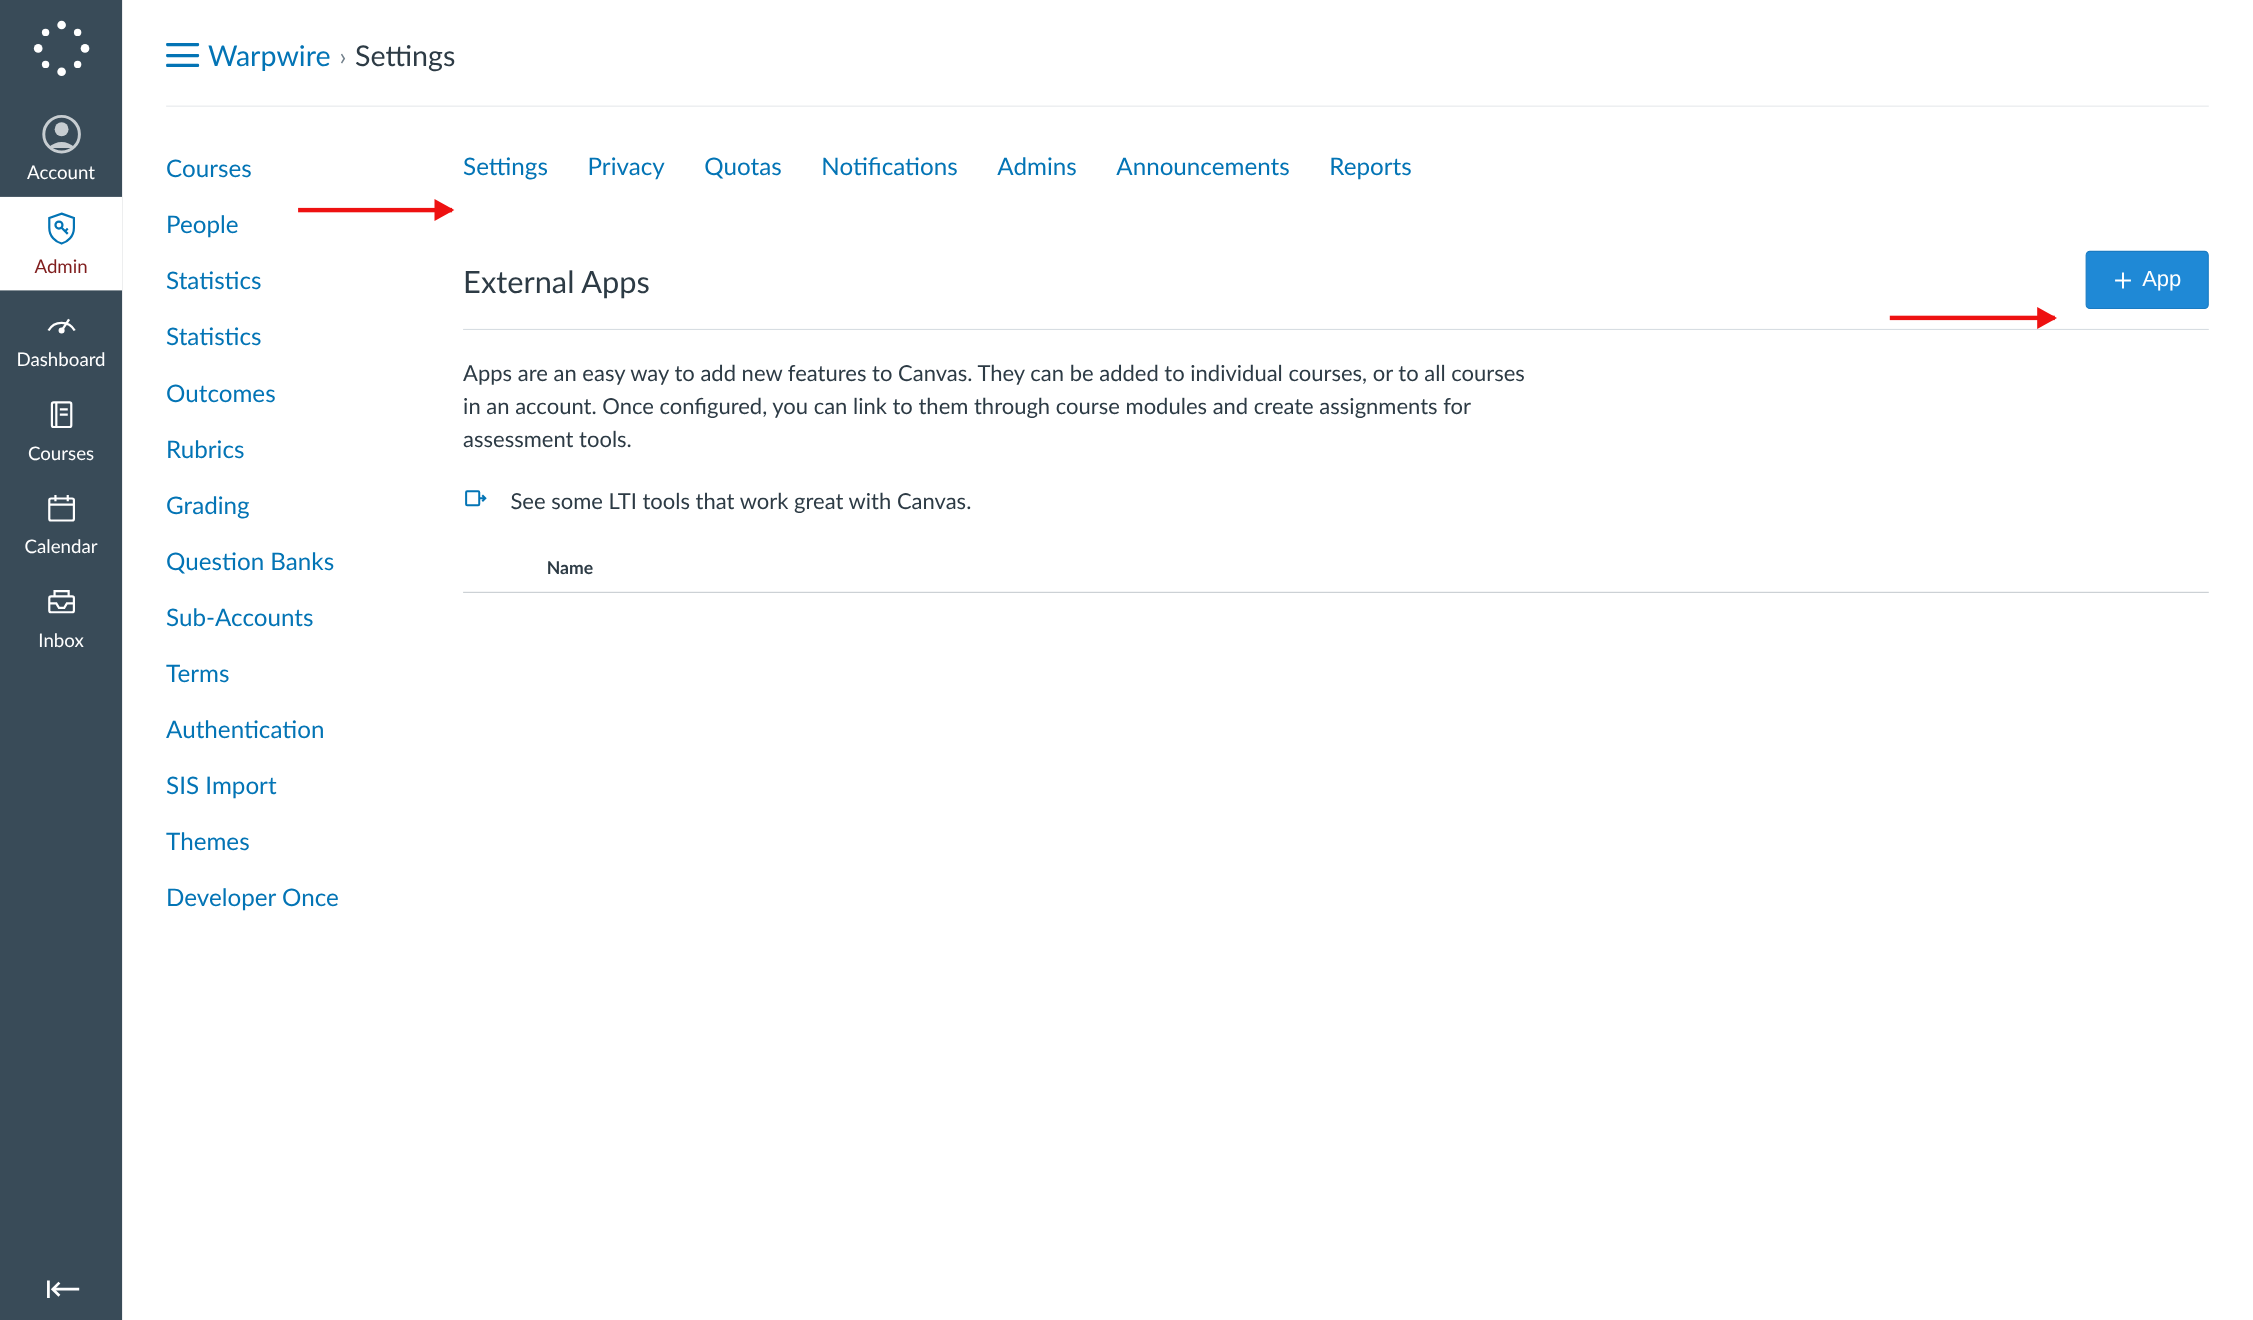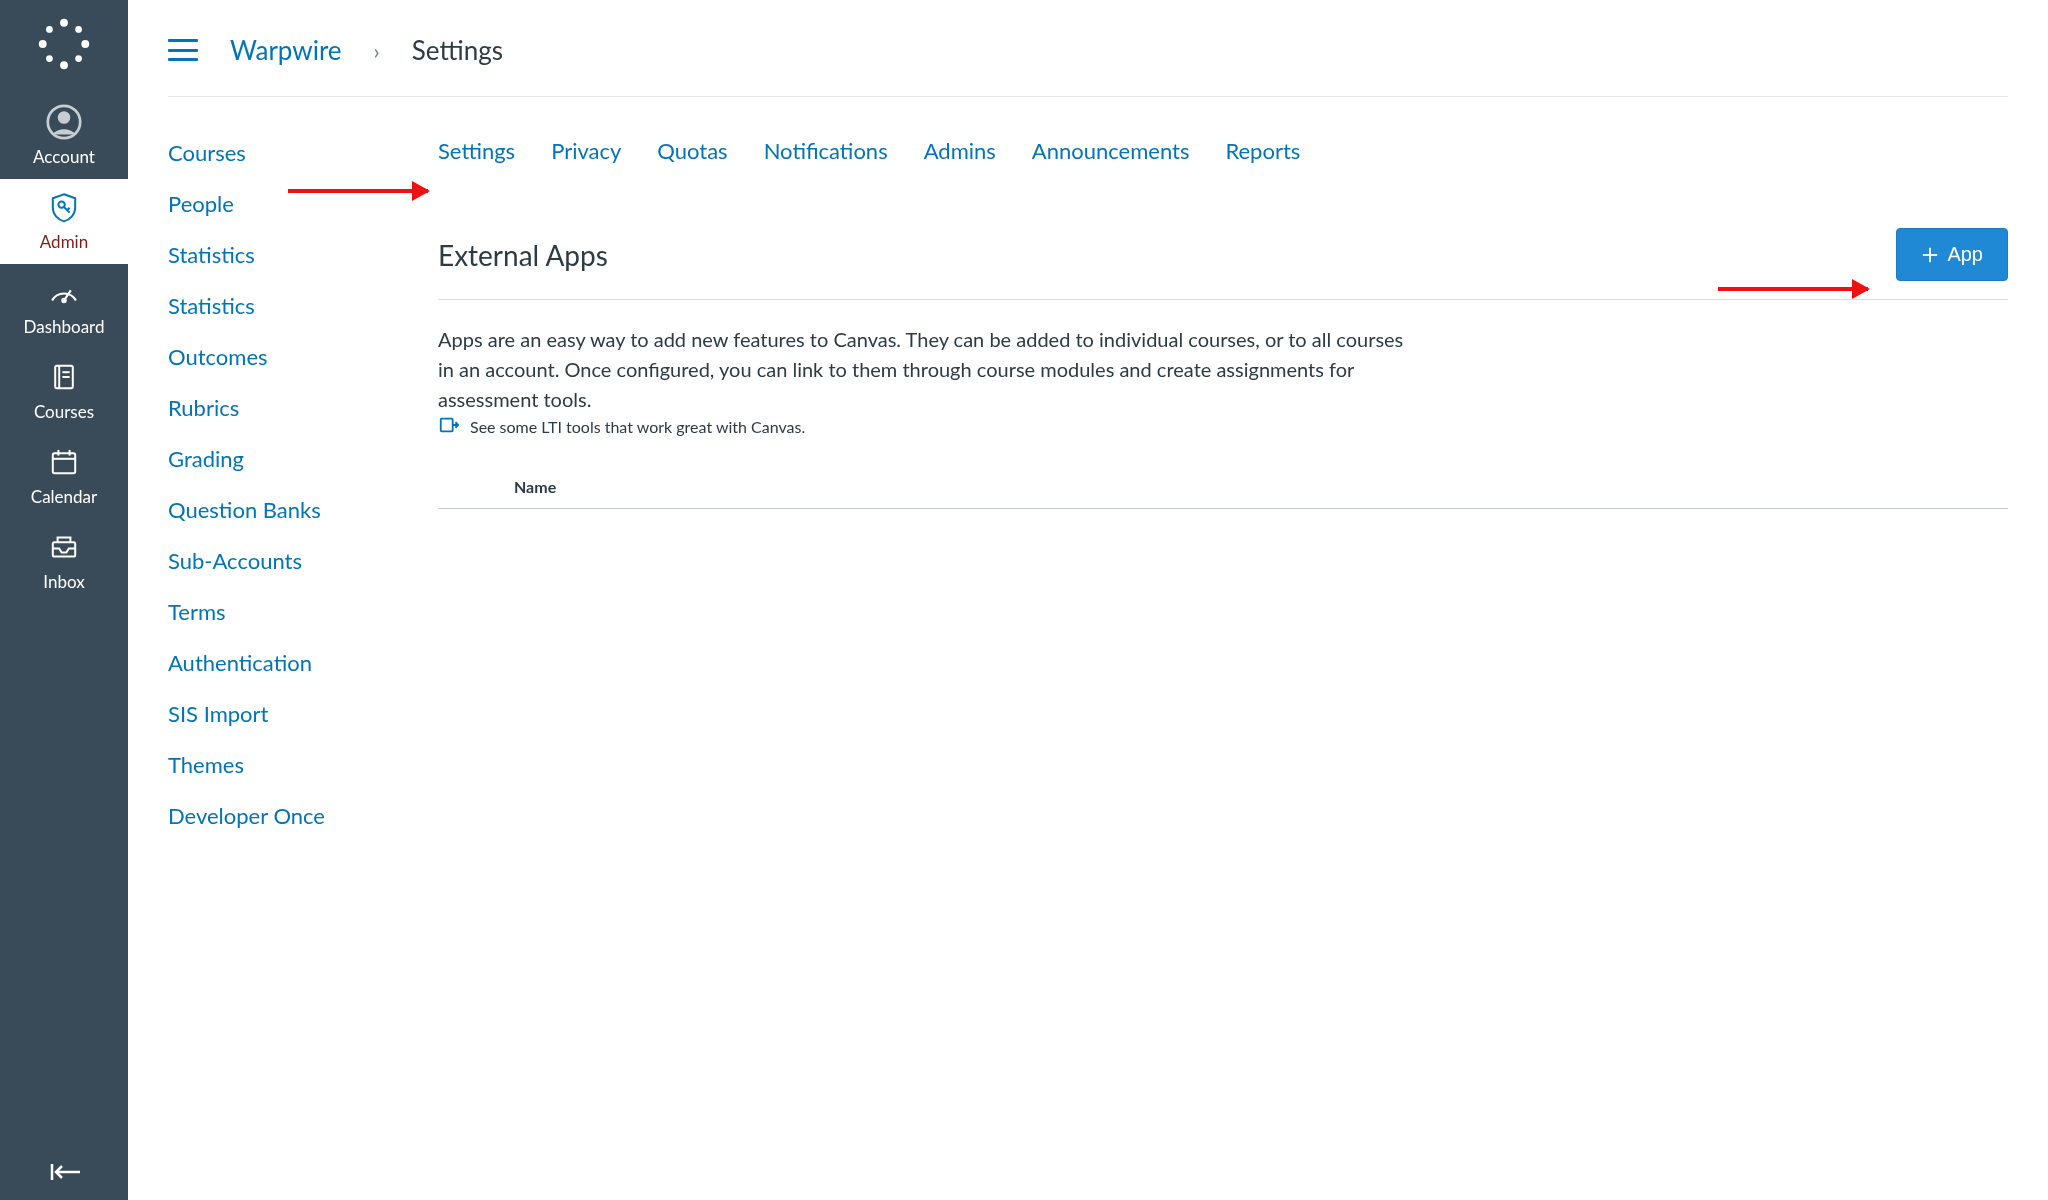--- a/index.html
+++ b/index.html
@@ -1,21 +1,21 @@
 <!DOCTYPE html>
 <html><head>
 <meta charset="utf-8">
 <style>
   * { box-sizing: border-box; margin: 0; padding: 0; }
   html, body { height: 100%; font-family: "Lato", "Helvetica Neue", Arial, sans-serif; font-size: 20px; color: #2d3b45; }
   body { display: flex; }
 
   
   .global-nav {
-    width: 128px;
+    width: 111px;
     background: #394b58;
     display: flex;
     flex-direction: column;
     align-items: center;
     padding-top: 16px;
     position: relative;
     flex-shrink: 0;
   }
   .global-nav .logo {
     width: 56px; height: 56px; margin-bottom: 22px;
@@ -42,21 +42,21 @@
   .global-nav .collapse {
     width: 100%; padding: 18px 0; text-align: center; cursor: pointer;
     display:flex; justify-content:center;
   }
 
   
   .main { flex: 1; display: flex; flex-direction: column; padding: 0; overflow: hidden; }
 
   
   .crumb-row {
-    display: flex; align-items: center; gap: 32px;
+    display: flex; align-items: center; gap: 8px;
     padding: 34px 0 30px 40px;
   }
   .hamburger { width: 30px; height: 22px; display:flex; flex-direction:column; justify-content:space-between; cursor:pointer; }
   .hamburger span { height: 3px; background: #0374b5; border-radius: 1px; }
   .crumb-link { color: #0374b5; font-size: 26px; cursor:pointer; }
   .crumb-sep { color: #73818c; font-size: 22px; }
   .crumb-current { color: #2d3b45; font-size: 26px; }
   .crumb-divider { height:1px; background:#e5e9ec; margin: 0 40px 0 40px; }
 
   
@@ -96,21 +96,21 @@
     margin-top: 50px; padding-bottom: 18px; border-bottom:1px solid #d7dde2;
   }
   .section-title { font-size: 28px; font-weight: 400; color:#2d3b45; }
   .add-app-btn {
     background:#1f89d6; color:#fff; border:1px solid #1a7bc2;
     border-radius:4px; padding: 14px 24px; font-size:20px;
     display:flex; align-items:center; gap:8px; cursor:pointer;
   }
 
   .section-desc { font-size:20px; color:#2d3b45; line-height:1.5; margin-top:24px; max-width: 980px; }
-  .lti-link-row { display:flex; align-items:center; gap:10px; font-size:16px; color:#2d3b45; }
+  .lti-link-row { display:flex; align-items:center; gap:21px; margin-top:28px; font-size:20px; color:#2d3b45; }
   .lti-link-row .link-icon { color:#0374b5; }
 
   
   .apps-table { margin-top:28px; border-top:none; }
   .apps-table-head {
     display:flex; border-bottom:1px solid #c7cdd1; padding: 10px 0 12px 76px;
     font-weight:700; font-size:16px;
   }
 
   

